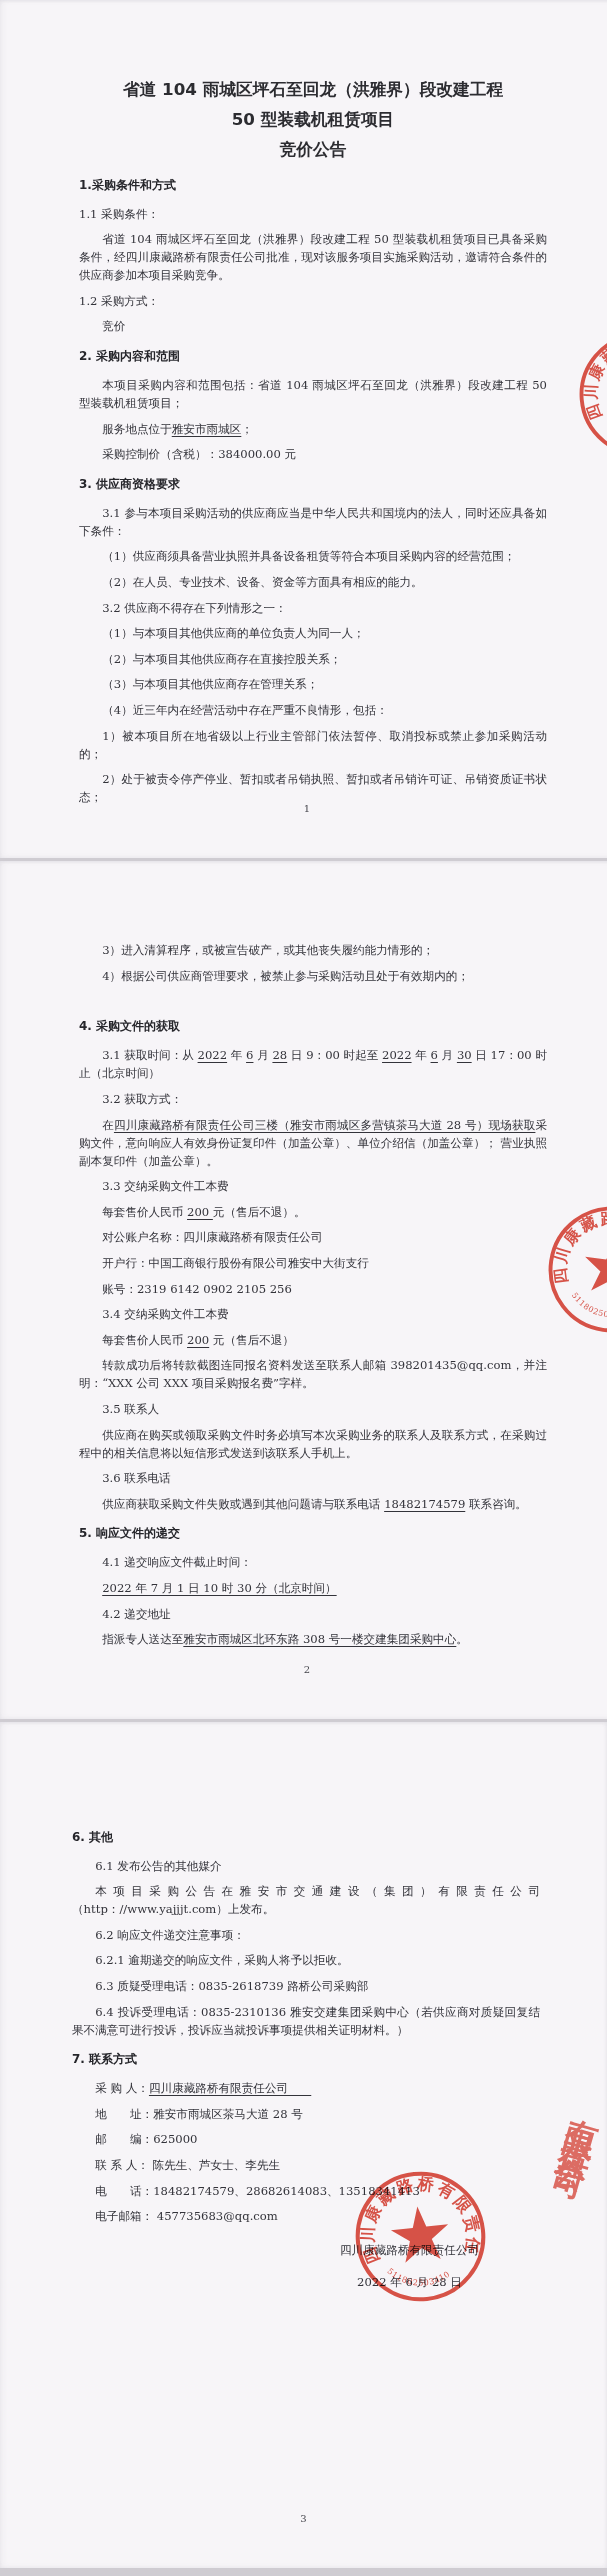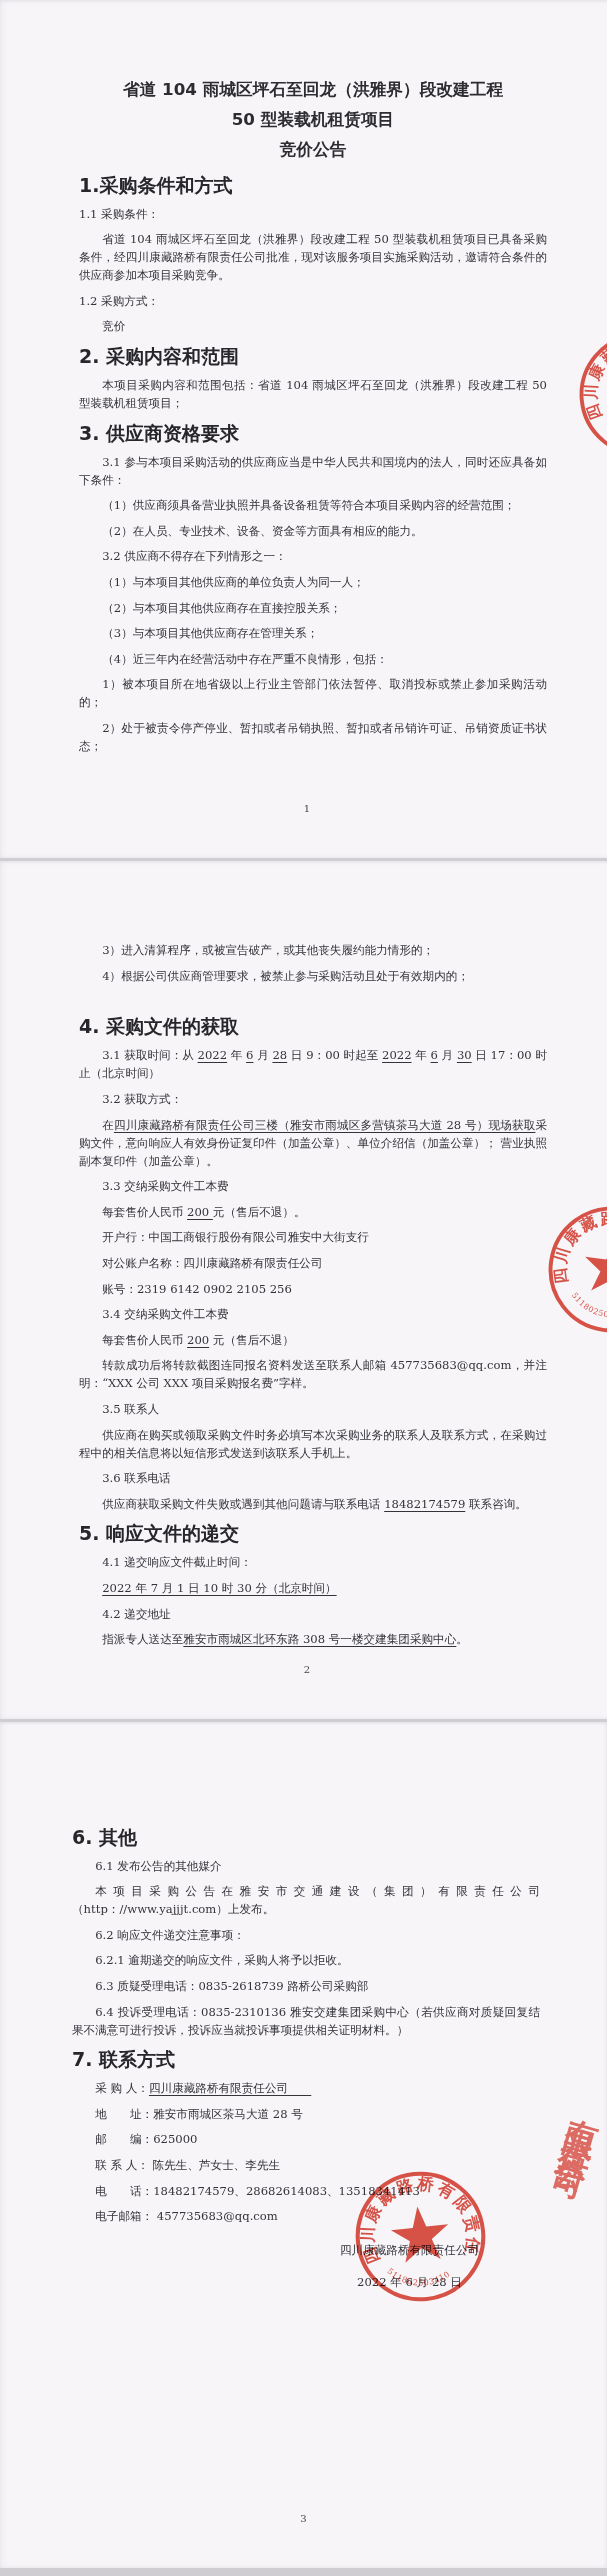--- a/index.html
+++ b/index.html
@@ -34,21 +34,21 @@
     font-weight:700;
     font-size:16.7px;
     line-height:30px;
     text-align:center;
     color:#2c2c31;
   }
   .title:last-of-type{margin-bottom:10.6px;}
   .h1{
     font-family:"DejaVu Sans","Liberation Sans",sans-serif;
     font-weight:700;
-    font-size:19px;
+    font-size:12px;
     line-height:21px;
     margin:10.6px 0 9px;
     color:#26262b;
   }
   .p,.p0{
     margin:0 0 7.6px;
     text-align:justify;
   }
   .p{text-indent:2em;}
   .p0{text-indent:0;}
@@ -99,20 +99,22 @@
       <div class="title">省道 104 雨城区坪石至回龙（洪雅界）段改建工程</div>
       <div class="title">50 型装载机租赁项目</div>
       <div class="title">竞价公告</div>
       <div class="h1">1.采购条件和方式</div>
       <div class="p0">1.1 采购条件：</div>
       <div class="p">省道 104 雨城区坪石至回龙（洪雅界）段改建工程 50 型装载机租赁项目已具备采购条件，经四川康藏路桥有限责任公司批准，现对该服务项目实施采购活动，邀请符合条件的供应商参加本项目采购竞争。</div>
       <div class="p0">1.2 采购方式：</div>
       <div class="p">竞价</div>
       <div class="h1">2. 采购内容和范围</div>
       <div class="p">本项目采购内容和范围包括：省道 104 雨城区坪石至回龙（洪雅界）段改建工程 50 型装载机租赁项目；</div>
+      <div class="p"><span>服务地点位于</span><span class="u">雅安市雨城区</span><span>；</span></div>
+      <div class="p">采购控制价（含税）：384000.00 元</div>
       <div class="h1">3. 供应商资格要求</div>
       <div class="p">3.1 参与本项目采购活动的供应商应当是中华人民共和国境内的法人，同时还应具备如下条件：</div>
       <div class="p">（1）供应商须具备营业执照并具备设备租赁等符合本项目采购内容的经营范围；</div>
       <div class="p">（2）在人员、专业技术、设备、资金等方面具有相应的能力。</div>
       <div class="p">3.2 供应商不得存在下列情形之一：</div>
       <div class="p">（1）与本项目其他供应商的单位负责人为同一人；</div>
       <div class="p">（2）与本项目其他供应商存在直接控股关系；</div>
       <div class="p">（3）与本项目其他供应商存在管理关系；</div>
       <div class="p">（4）近三年内在经营活动中存在严重不良情形，包括：</div>
       <div class="p">1）被本项目所在地省级以上行业主管部门依法暂停、取消投标或禁止参加采购活动的；</div>
@@ -137,26 +139,26 @@
   <div class="content">
       <div class="p">3）进入清算程序，或被宣告破产，或其他丧失履约能力情形的；</div>
       <div class="p">4）根据公司供应商管理要求，被禁止参与采购活动且处于有效期内的；</div>
       <div class="gap" style="height: 13.7px;"></div>
       <div class="h1">4. 采购文件的获取</div>
       <div class="p"><span>3.1 获取时间：从 </span><span class="u">2022</span><span> 年 </span><span class="u">6</span><span> 月 </span><span class="u">28</span><span> 日 9：00 时起至 </span><span class="u">2022</span><span> 年 </span><span class="u">6</span><span> 月 </span><span class="u">30</span><span> 日 17：00 时止（北京时间）</span></div>
       <div class="p">3.2 获取方式：</div>
       <div class="p"><span>在</span><span class="u">四川康藏路桥有限责任公司三楼（雅安市雨城区多营镇茶马大道 28 号）现场获取</span><span>采购文件，意向响应人有效身份证复印件（加盖公章）、单位介绍信（加盖公章）； 营业执照副本复印件（加盖公章）。</span></div>
       <div class="p">3.3 交纳采购文件工本费</div>
       <div class="p"><span>每套售价人民币 </span><span class="u">200 </span><span>元（售后不退）。</span></div>
+      <div class="p">对公账户名称：四川康藏路桥有限责任公司</div>
       <div class="p">开户行：中国工商银行股份有限公司雅安中大街支行</div>
-      <div class="p">对公账户名称：四川康藏路桥有限责任公司</div>
       <div class="p">账号：2319 6142 0902 2105 256</div>
       <div class="p">3.4 交纳采购文件工本费</div>
       <div class="p"><span>每套售价人民币 </span><span class="u">200</span><span> 元（售后不退）</span></div>
-      <div class="p">转款成功后将转款截图连同报名资料发送至联系人邮箱 457735683@qq.com，并注明：“XXX 公司 XXX 项目采购报名费”字样。</div>
+      <div class="p">转款成功后将转款截图连同报名资料发送至联系人邮箱 398201435@qq.com，并注明：“XXX 公司 XXX 项目采购报名费”字样。</div>
       <div class="p">3.5 联系人</div>
       <div class="p">供应商在购买或领取采购文件时务必填写本次采购业务的联系人及联系方式，在采购过程中的相关信息将以短信形式发送到该联系人手机上。</div>
       <div class="p">3.6 联系电话</div>
       <div class="p"><span>供应商获取采购文件失败或遇到其他问题请与联系电话 </span><span class="u">18482174579</span><span> 联系咨询。</span></div>
       <div class="h1">5. 响应文件的递交</div>
       <div class="p">4.1 递交响应文件截止时间：</div>
       <div class="p"><span class="u">2022 年 7 月 1 日 10 时 30 分（北京时间） </span></div>
       <div class="p">4.2 递交地址</div>
       <div class="p"><span>指派专人送达至</span><span class="u">雅安市雨城区北环东路 308 号一楼交建集团采购中心</span><span>。</span></div>
     </div>

